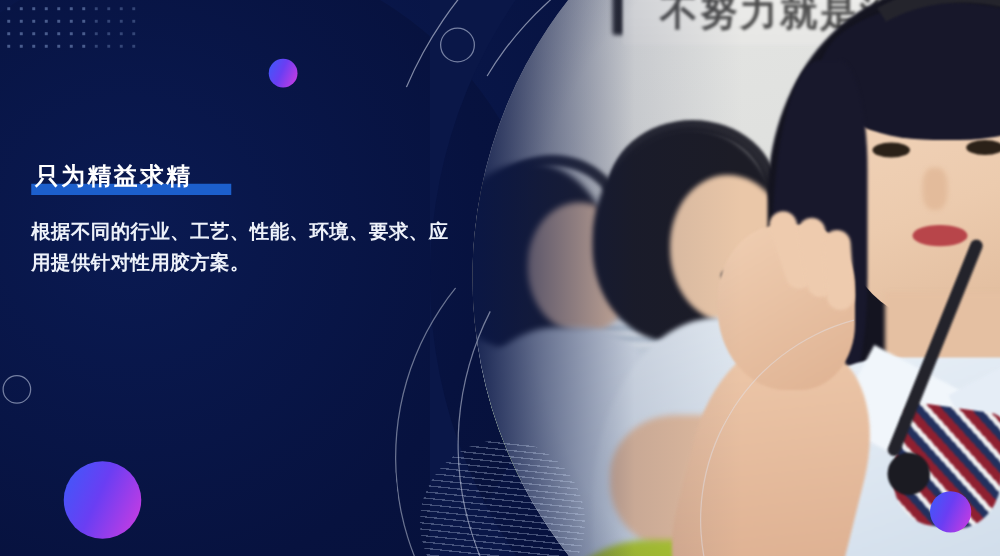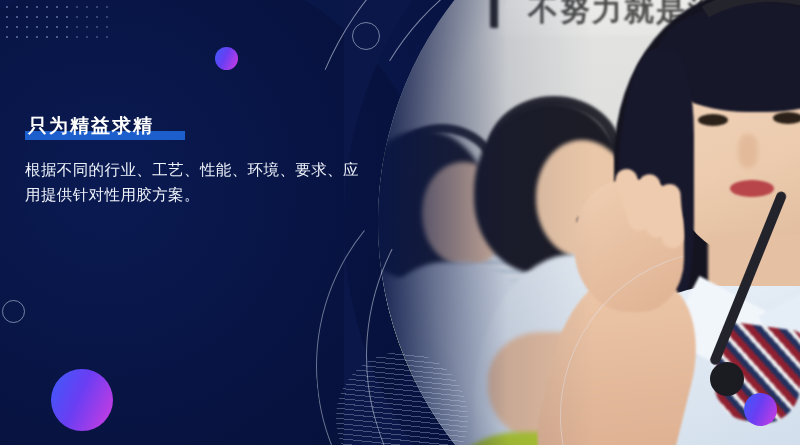--- a/index.html
+++ b/index.html
@@ -390,21 +390,21 @@
     background: linear-gradient(115deg, #3b5bfb 0%, #6a3ef3 45%, #d23ce0 100%);
   }
   .gdot-top { left: 215px; top: 47px; width: 23px; height: 23px; }
   .gdot-left { left: 51px; top: 369px; width: 62px; height: 62px; }
   .gdot-right { left: 744px; top: 393px; width: 33px; height: 33px; }
 
   
   .copy {
     position: absolute;
     left: 25px;
-    top: 116px;
+    top: 132px;
     width: 350px;
     z-index: 30;
   }
   .eyebrow {
     position: relative;
     display: inline-block;
     font-size: 19px;
     font-weight: 700;
     color: #ffffff;
     letter-spacing: 2px;
@@ -430,20 +430,21 @@
     line-height: 1.06;
     white-space: nowrap;
   }
   .subcopy {
     margin-top: 17px;
     font-size: 15.5px;
     color: #eef2fa;
     line-height: 1.62;
     letter-spacing: .4px;
     max-width: 340px;
+    font-weight: bold;
   }
 </style>
 </head>
 <body>
 
 <div id="banner">
 
   <div class="bg-base"></div>
   <div class="wedge-left"></div>
   <div class="wedge-left-cover"></div>

